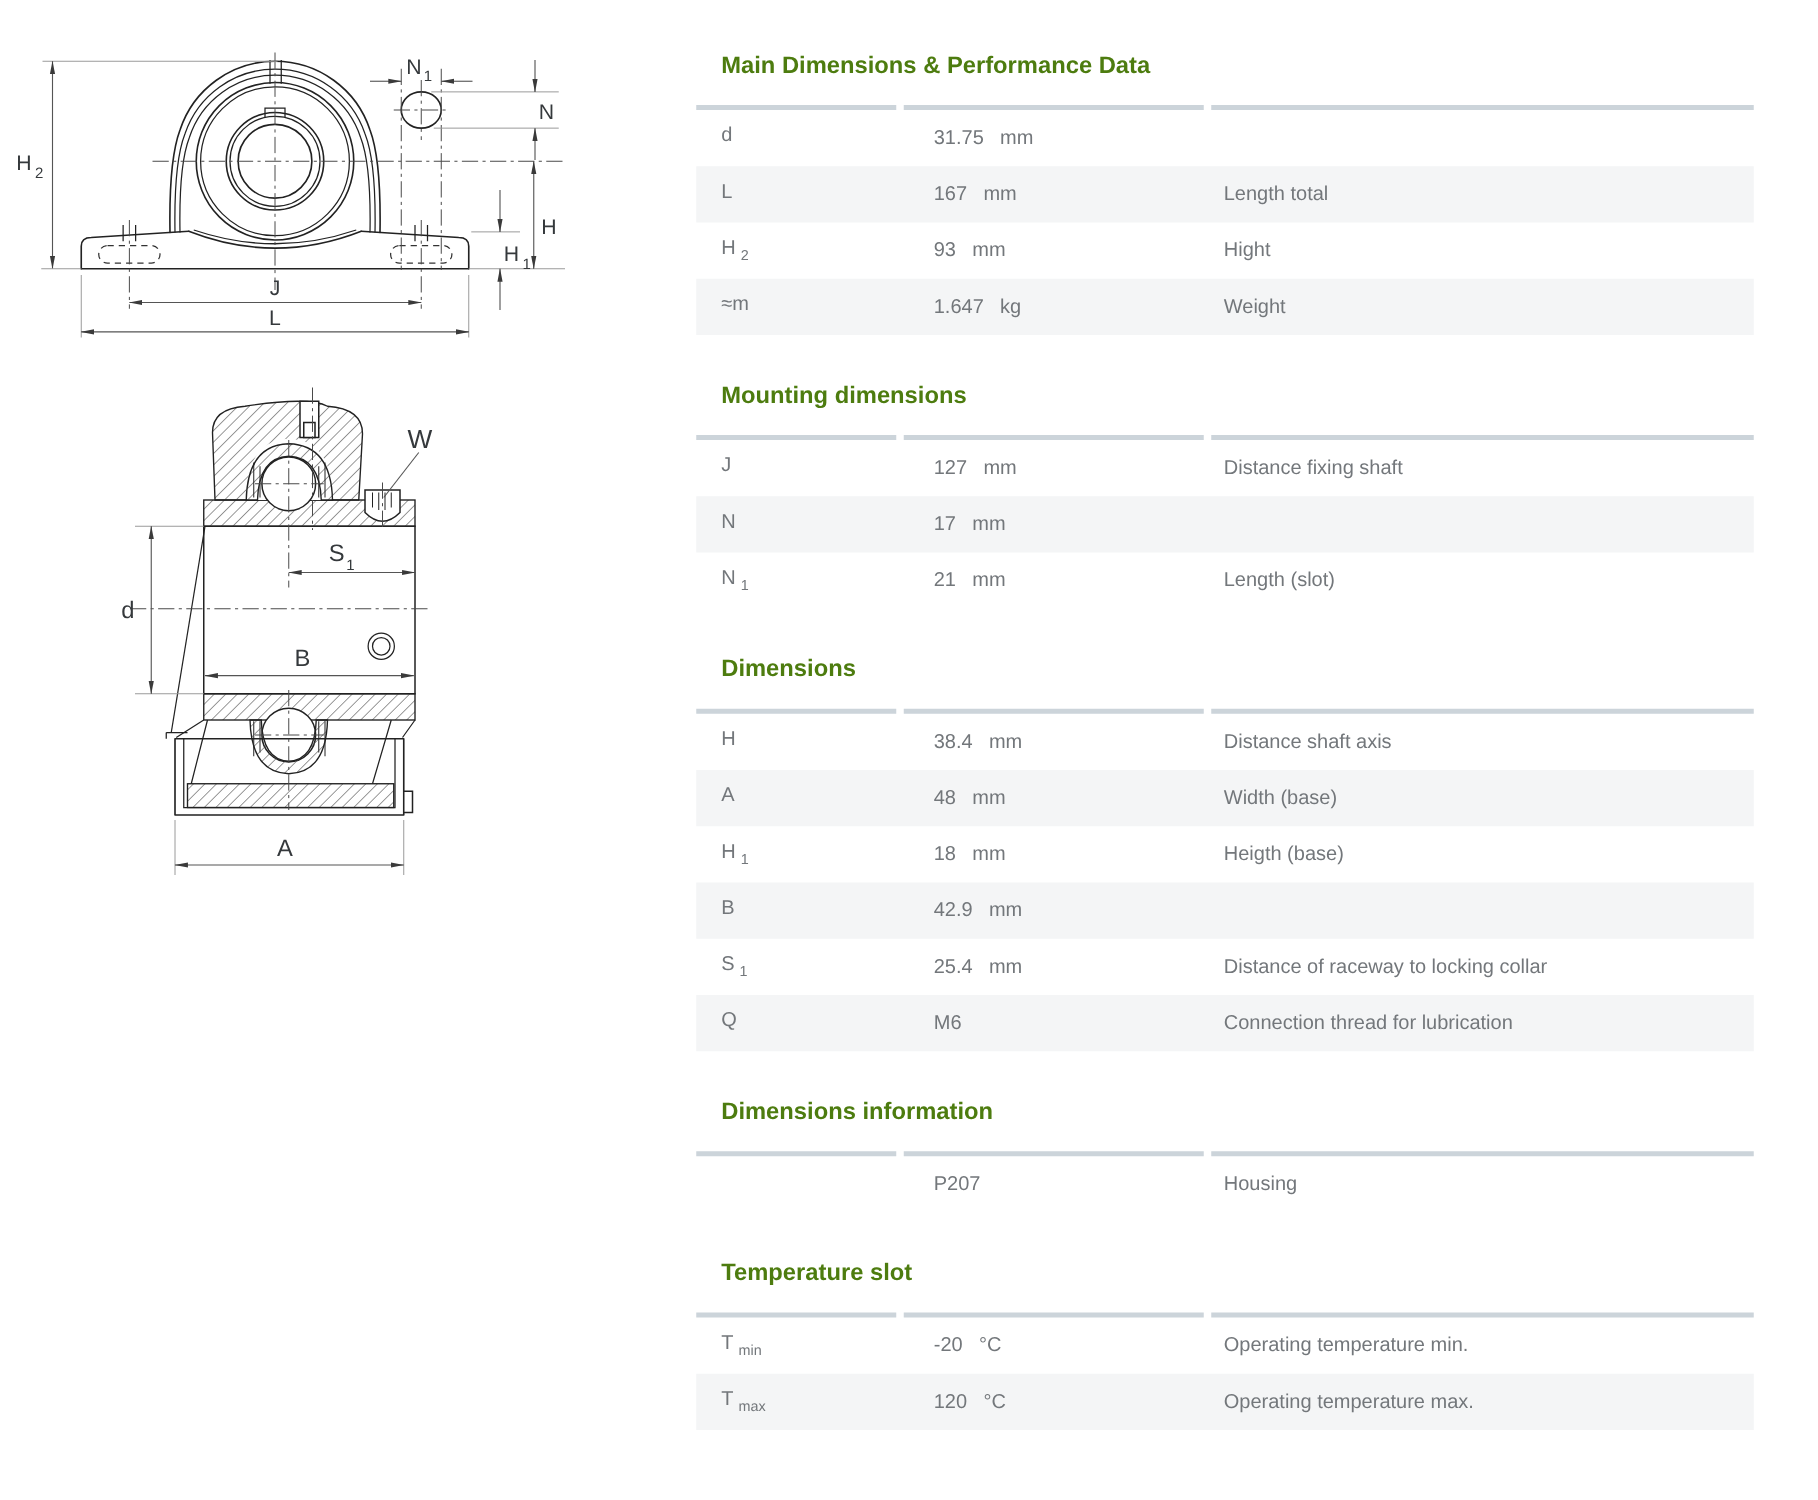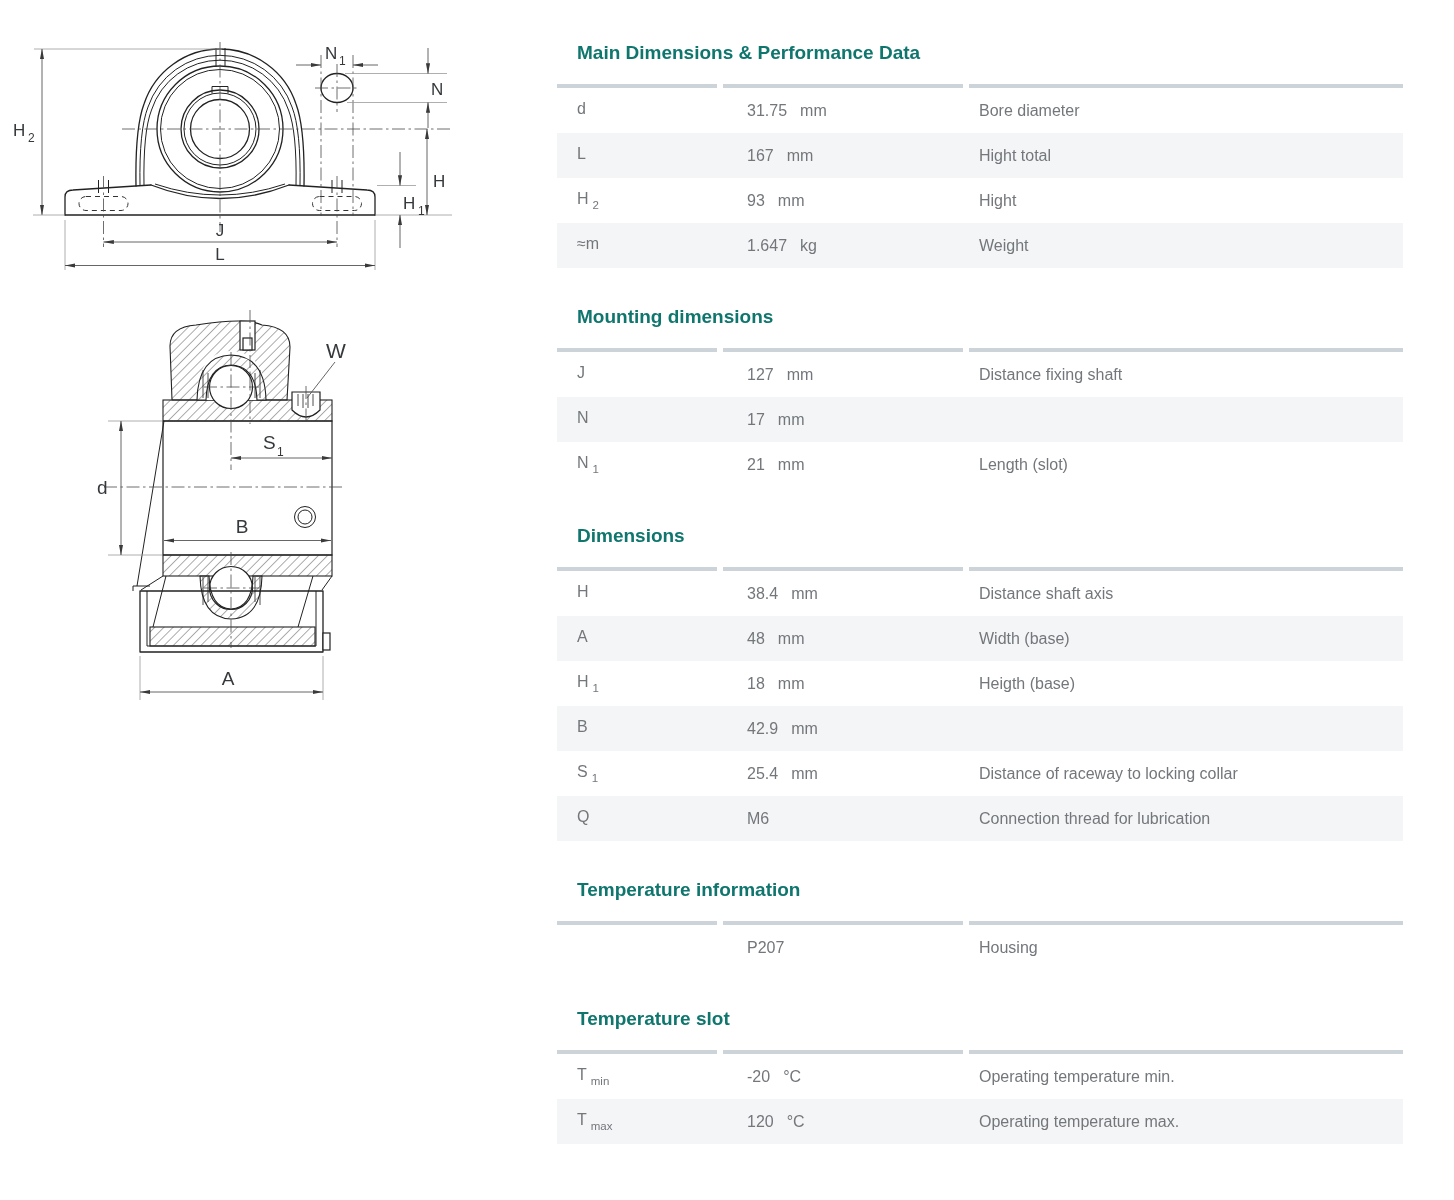--- a/index.html
+++ b/index.html
@@ -17,21 +17,21 @@
   .dash{stroke:#333;stroke-width:1;fill:none;stroke-dasharray:5 4;}
   .wht{fill:#fff;stroke:#222;stroke-width:1.2;}
   .hatched{fill:url(#hatch);stroke:#222;stroke-width:1.1;}
   .lbl{font-family:"Liberation Sans",sans-serif;fill:#35393c;font-size:17px;}
   .lbl-sub{font-family:"Liberation Sans",sans-serif;fill:#35393c;font-size:12px;}
   .lbl-lg{font-family:"Liberation Sans",sans-serif;fill:#35393c;font-size:19px;}
   .lbl-xl{font-family:"Liberation Sans",sans-serif;fill:#35393c;font-size:21px;}
   
   .specs{position:absolute;left:557px;top:0;width:846px;}
   .section{}
-  .section-title{font-size:19px;font-weight:bold;color:#0f766e;margin:38px 0 20px 20px;line-height:22px;}
+  .section-title{font-size:19px;font-weight:bold;color:#4d7c0f;margin:38px 0 20px 20px;line-height:22px;}
   .section:first-child .section-title{margin-top:42px;}
   .rule{display:grid;grid-template-columns:160px 240px 1fr;column-gap:6px;}
   .rule span{height:4px;background:#ccd4da;}
   .trow{display:grid;grid-template-columns:160px 240px 1fr;column-gap:6px;height:45px;
         align-items:center;font-size:16px;color:#73777b;}
   .trow.alt{background:#f4f5f6;}
   .cell-sym{padding-left:20px;white-space:nowrap;}
   .cell-sym sub{font-size:11.5px;margin-left:4px;}
   .cell-val{padding-left:24px;white-space:nowrap;}
   .cell-val .unit{margin-left:13px;}
@@ -199,26 +199,25 @@
       <div class="section">
         <div class="section-title">Main Dimensions &amp; Performance Data</div>
         <div class="rule">
           <span></span>
           <span></span>
           <span></span>
         </div>
         <div class="trow">
           <div class="cell-sym"><span>d</span><sub></sub></div>
           <div class="cell-val"><span class="num">31.75</span><span class="unit">mm</span></div>
-          <div class="cell-desc">Bore diameter</div>
         </div>
         <div class="trow alt">
           <div class="cell-sym"><span>L</span><sub></sub></div>
           <div class="cell-val"><span class="num">167</span><span class="unit">mm</span></div>
-          <div class="cell-desc">Hight total</div>
+          <div class="cell-desc">Length total</div>
         </div>
         <div class="trow">
           <div class="cell-sym"><span>H</span><sub>2</sub></div>
           <div class="cell-val"><span class="num">93</span><span class="unit">mm</span></div>
           <div class="cell-desc">Hight</div>
         </div>
         <div class="trow alt">
           <div class="cell-sym"><span>≈m</span><sub></sub></div>
           <div class="cell-val"><span class="num">1.647</span><span class="unit">kg</span></div>
           <div class="cell-desc">Weight</div>
@@ -277,21 +276,21 @@
           <div class="cell-val"><span class="num">25.4</span><span class="unit">mm</span></div>
           <div class="cell-desc">Distance of raceway to locking collar</div>
         </div>
         <div class="trow alt">
           <div class="cell-sym"><span>Q</span><sub></sub></div>
           <div class="cell-val"><span class="num">M6</span><span class="unit"></span></div>
           <div class="cell-desc">Connection thread for lubrication</div>
         </div>
       </div>
       <div class="section">
-        <div class="section-title">Temperature information</div>
+        <div class="section-title">Dimensions information</div>
         <div class="rule">
           <span></span>
           <span></span>
           <span></span>
         </div>
         <div class="trow">
           <div class="cell-sym"><span></span><sub></sub></div>
           <div class="cell-val"><span class="num">P207</span><span class="unit"></span></div>
           <div class="cell-desc">Housing</div>
         </div>

